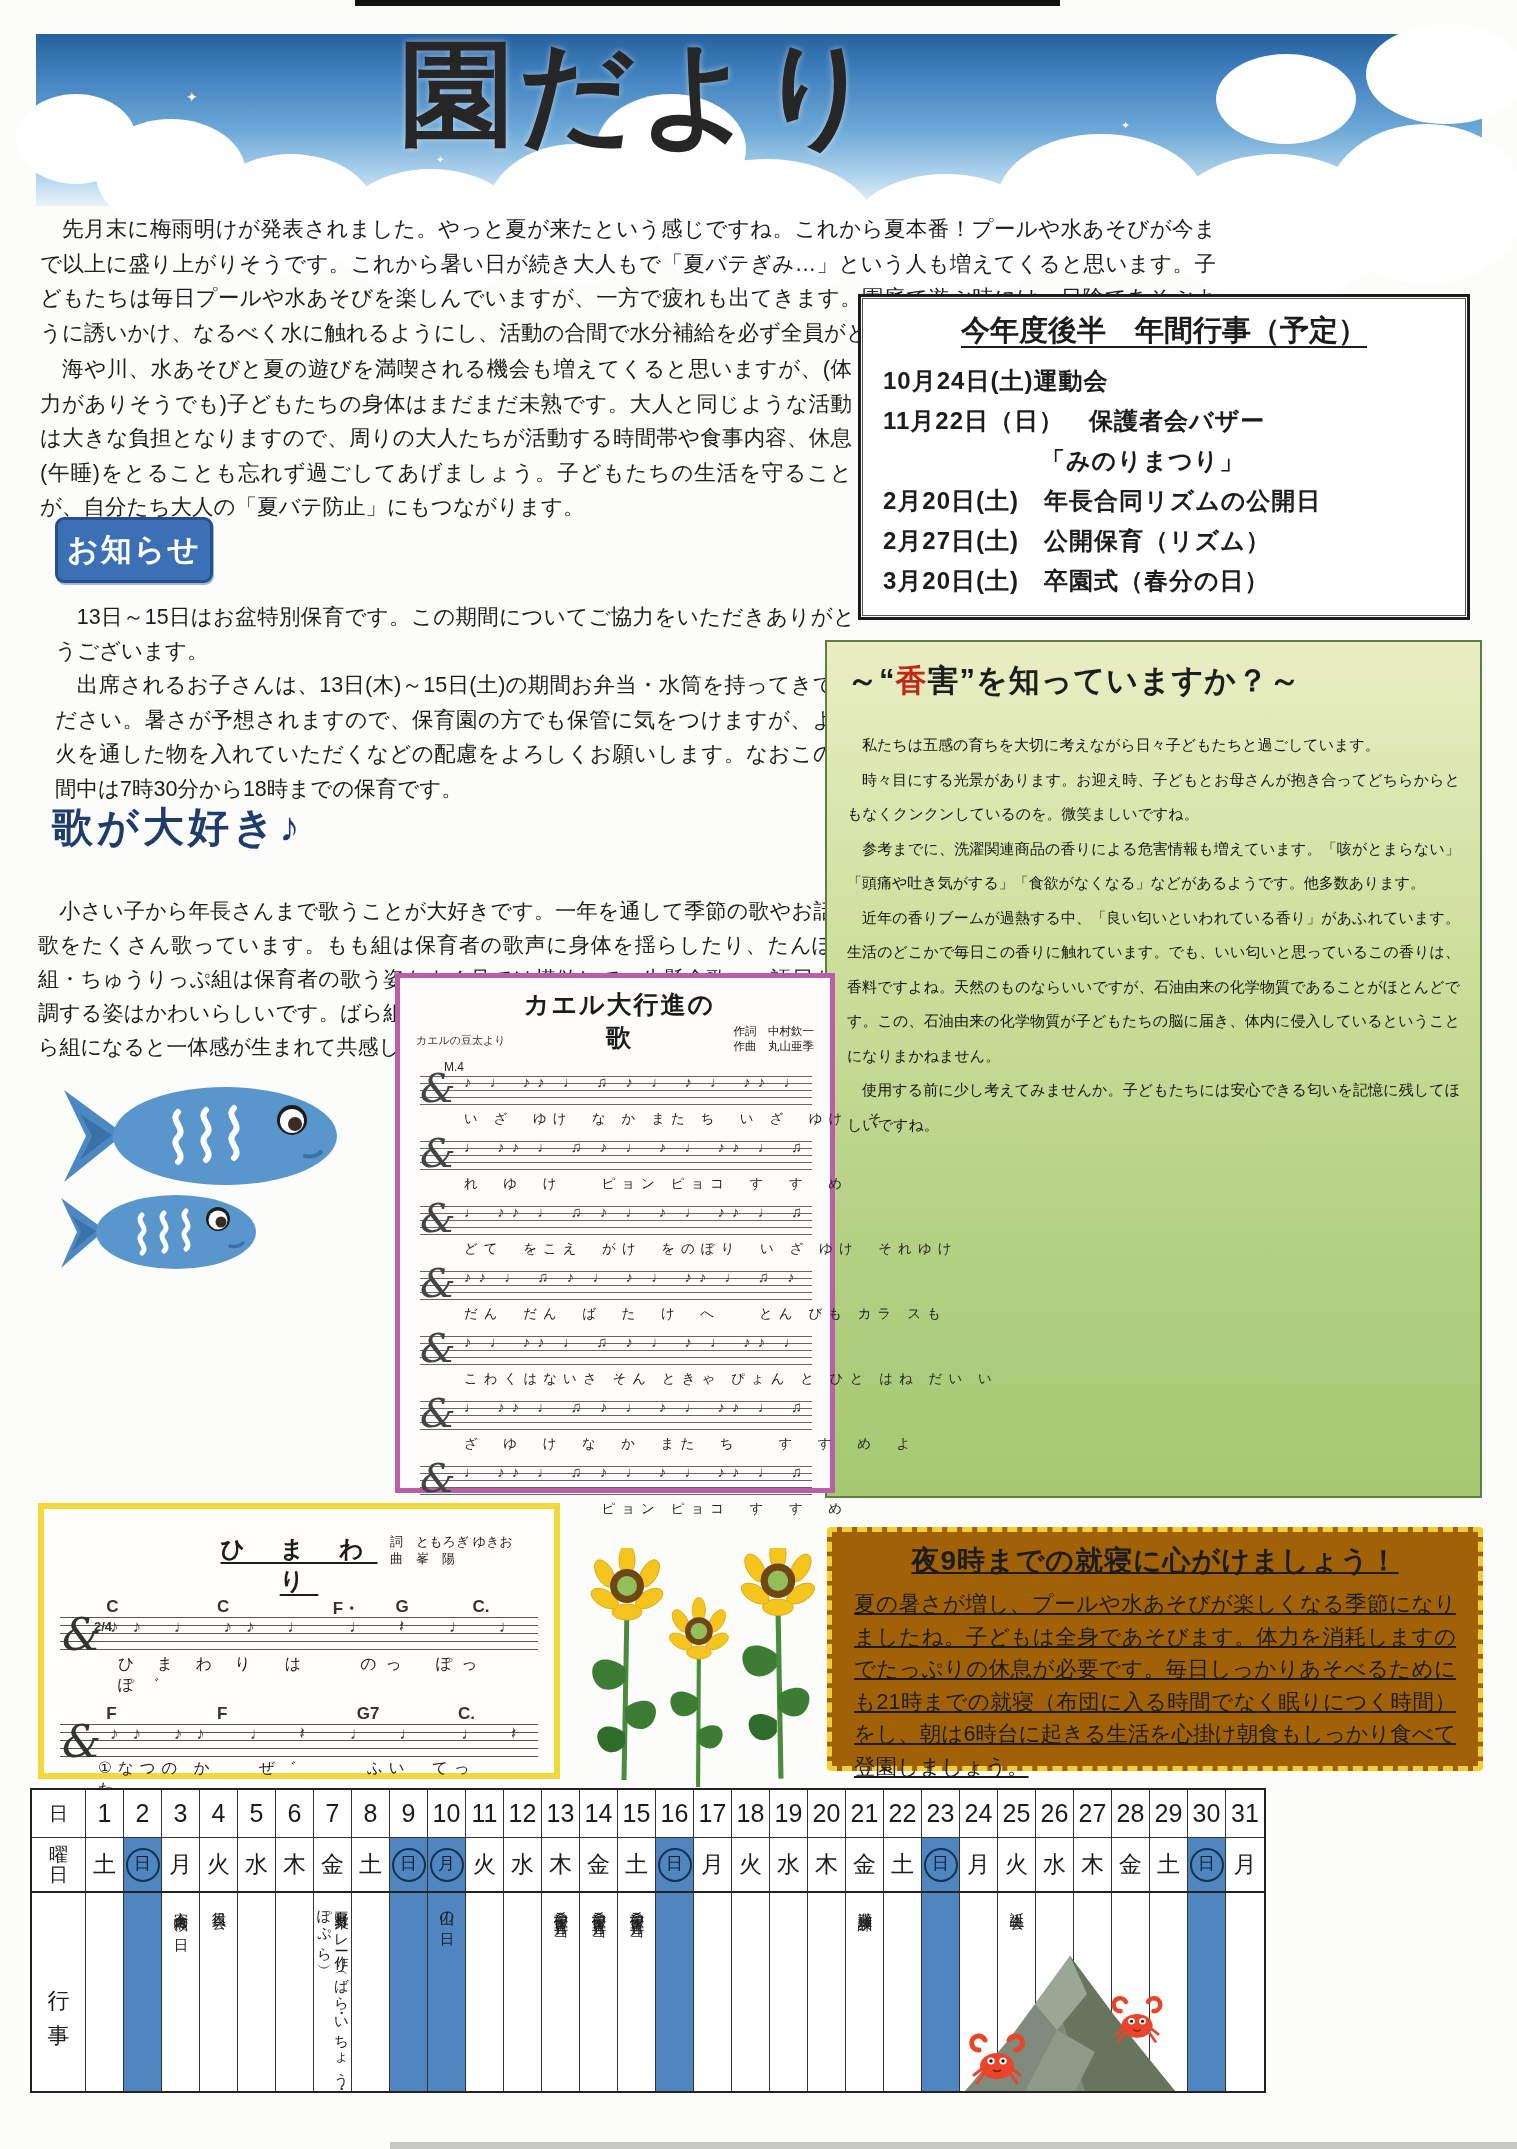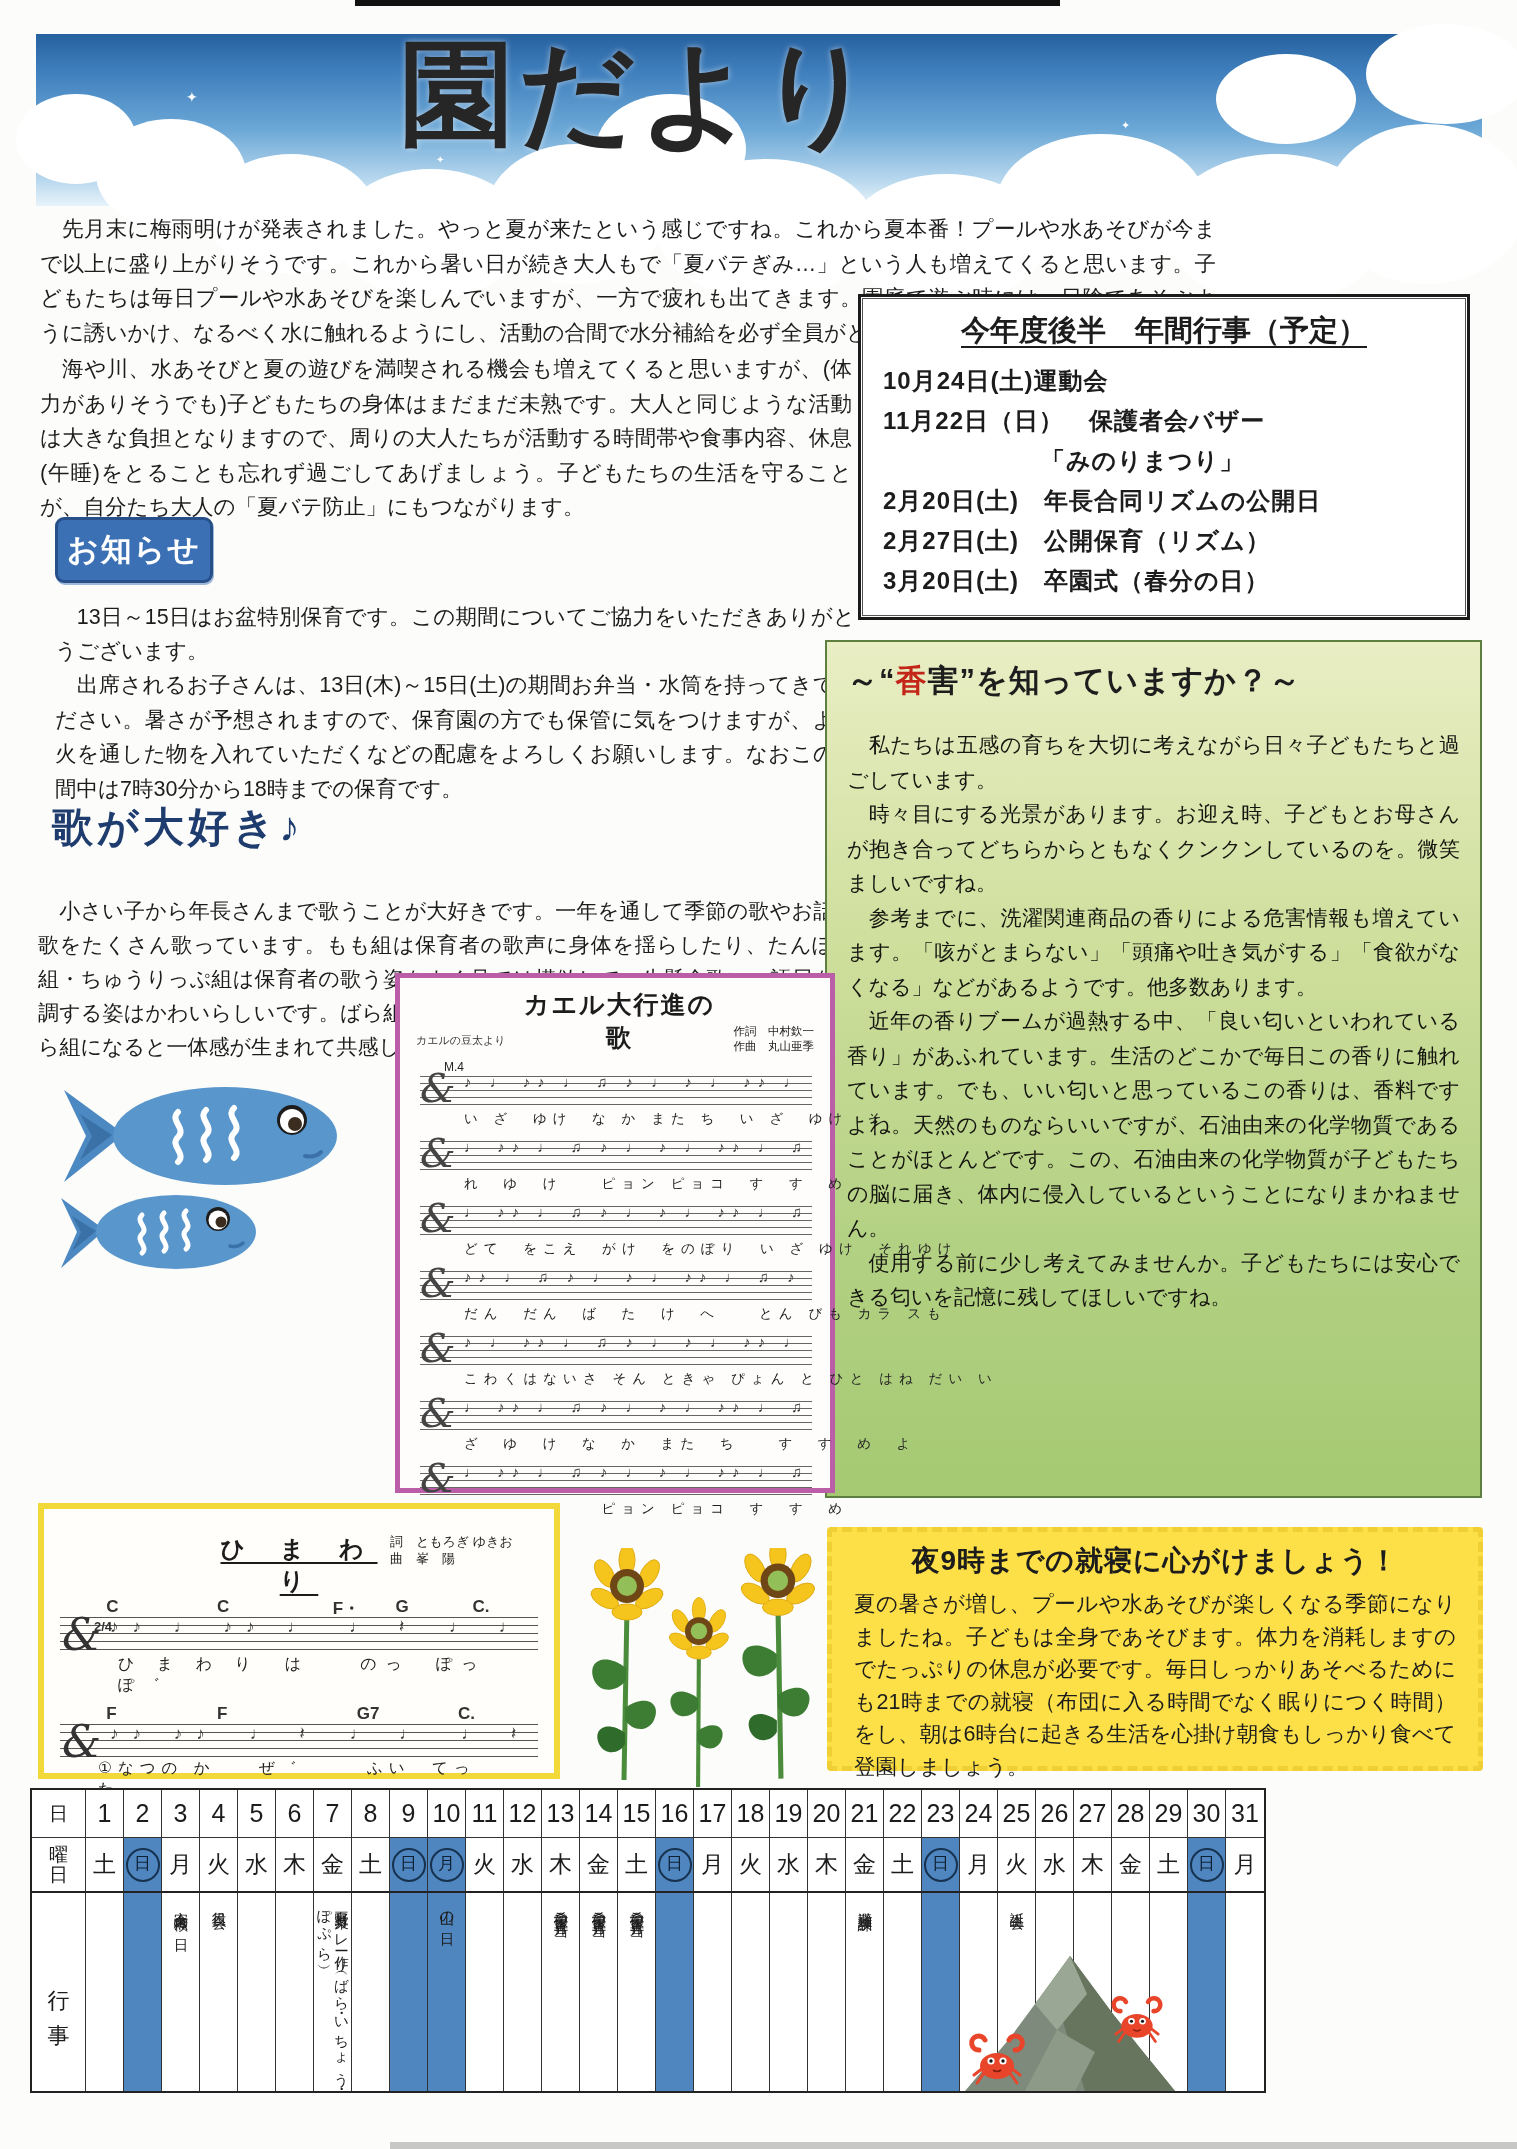--- a/index.html
+++ b/index.html
@@ -44,21 +44,21 @@
   .events-note{font-size:19px;font-weight:bold;text-decoration:underline;margin-bottom:8px;}
   .ev-item{font-size:24px;font-weight:bold;line-height:40px;letter-spacing:1px;}
   .ev-item.indent{padding-left:158px;}
 
   
   .green-box{left:825px;top:640px;width:657px;height:858px;box-sizing:border-box;
              background:linear-gradient(180deg,#e9eec4 0%,#cfdf9d 35%,#b3d183 70%,#a5c973 100%);
              border:2px solid #5f7f41;padding:16px 20px 10px;}
   .green-title{font-size:31px;font-weight:900;margin:2px 0 26px;color:#1d1d1d;letter-spacing:1px;}
   .green-title .red{color:#c42519;}
-  .green-box p{margin:0;font-size:21px;line-height:34.5px;color:#15150f;}
+  .green-box p{margin:0;font-size:15px;line-height:34.5px;color:#15150f;}
 
   
   .kaeru-box{left:395px;top:973px;width:440px;height:520px;box-sizing:border-box;background:#fefdfb;
              border:5px solid #b95ea7;padding:10px 16px 4px;}
   .kaeru-head{display:flex;align-items:flex-end;gap:8px;}
   .kaeru-sub{font-size:11px;color:#333;padding-bottom:6px;}
   .kaeru-title{font-size:25px;font-weight:bold;letter-spacing:2px;flex:1;text-align:center;}
   .kaeru-credits{font-size:11.5px;text-align:left;line-height:15px;color:#222;}
   .kaeru-tempo{font-size:12px;margin:6px 0 2px 28px;color:#222;}
   .staff{position:relative;height:29px;margin-left:4px;margin-right:2px;
@@ -79,22 +79,22 @@
   .chord-row span{position:absolute;top:0;}
   .hstaff{position:relative;height:33px;margin:0 2px;
           background-image:linear-gradient(#555 1.5px,transparent 1.5px);background-size:100% 8px;}
   .hstaff-notes{position:absolute;left:50px;top:-2px;font-size:17px;letter-spacing:14px;color:#3a3a3a;white-space:nowrap;overflow:hidden;right:2px;}
   .hclef{position:absolute;left:2px;top:-8px;font-family:"DejaVu Serif",serif;font-style:italic;font-size:44px;color:#333;}
   .tsig{position:absolute;left:34px;top:2px;font-size:13px;font-weight:bold;color:#333;}
   .hlyric{font-size:16px;letter-spacing:9px;margin:4px 0 8px 60px;color:#222;}
   .hlyric2{font-size:15.5px;letter-spacing:6px;margin:1px 0 1px 40px;color:#222;}
 
   
-  .sleep-box{left:827px;top:1527px;width:656px;height:244px;box-sizing:border-box;background:#fde047;
-             border:5px dashed #f0cf35;border-radius:4px;padding:8px 22px;}
+  .sleep-box{left:827px;top:1527px;width:656px;height:244px;box-sizing:border-box;background:#a16207;
+             border:5px dashed #f0cf35;border-radius:4px;padding:8px 22px;text-decoration:underline;}
   .sleep-title{text-align:center;font-size:28px;font-weight:bold;letter-spacing:1px;margin:2px 0 8px;}
   .sleep-body{font-size:21.5px;line-height:32.5px;}
 
   
   .calendar{left:30px;top:1788px;display:flex;border:2px solid #222;background:#fff;}
   .cal-col{display:flex;flex-direction:column;width:38px;}
   .cal-col.lab{width:54px;}
   .cc{border-right:1.5px solid #333;border-bottom:1.5px solid #333;box-sizing:border-box;
       display:flex;align-items:center;justify-content:center;background:#fff;}
   .cal-col:last-child .cc{border-right:none;}

